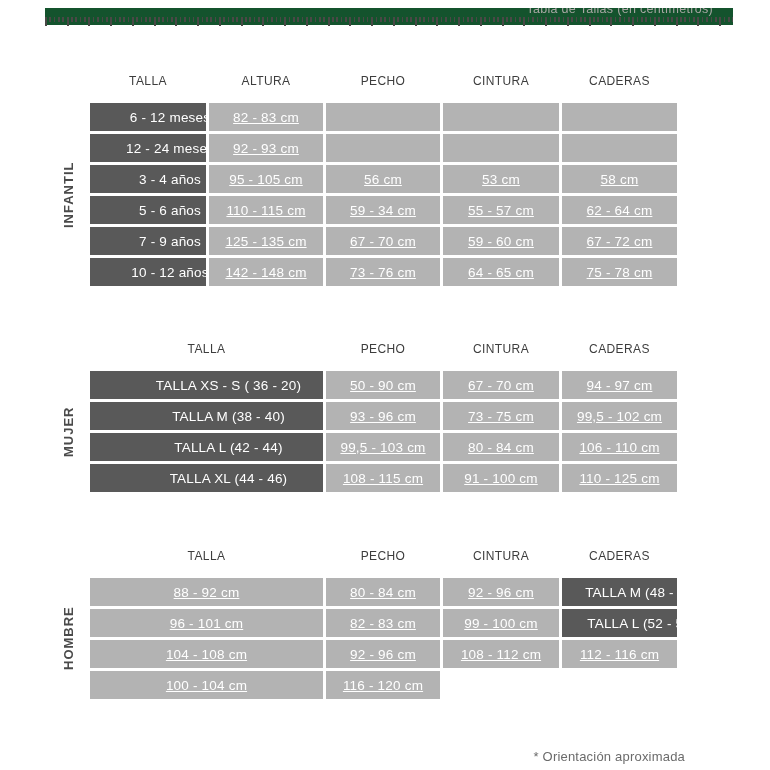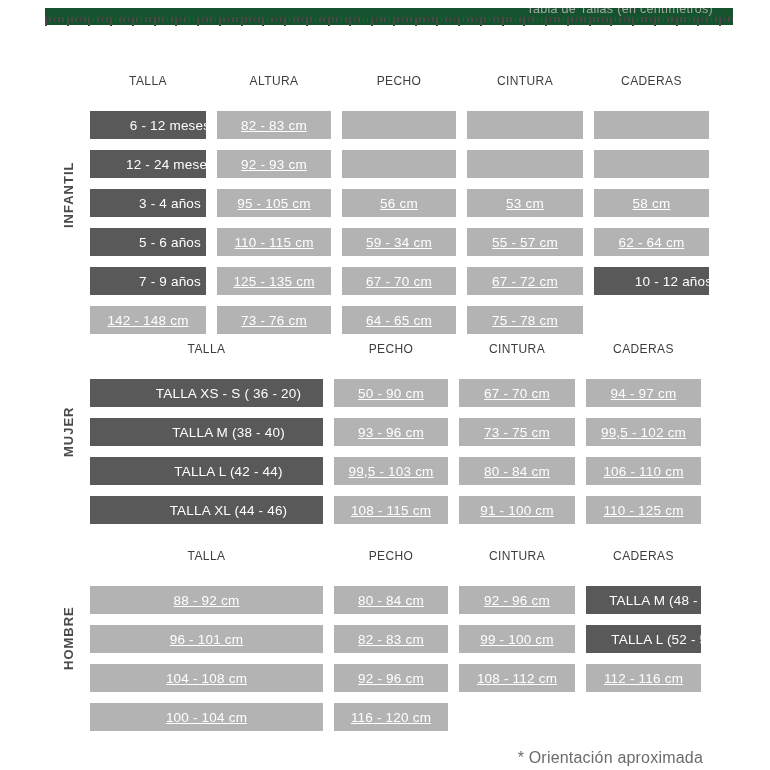--- a/index.html
+++ b/index.html
@@ -23,21 +23,21 @@
       repeating-linear-gradient(90deg,#4a4846 0 1.8px,transparent 1.8px 21.75px),
       repeating-linear-gradient(90deg,#4a4846 0 1.6px,transparent 1.6px 4.35px);
     background-size:100% 9px,100% 5px;
     background-repeat:no-repeat;
   }
   
   .sec{position:absolute;left:90px;width:587px;}
   .sec.t0{top:74px;}
   .sec.t1{top:342px;}
   .sec.t2{top:549px;}
-  .grid{display:grid;gap:11px;}
+  .grid{display:grid;gap:3px;}
   .t0 .grid{grid-template-columns:116px 114px 114px 116px 115px;}
   .t1 .grid,.t2 .grid{grid-template-columns:233px 114px 116px 115px;}
   .th{
     height:26px;display:flex;align-items:flex-start;justify-content:center;
     font-size:12px;color:#3d3d3d;letter-spacing:.4px;background:transparent;
   }
   .cell{
     height:28px;display:flex;align-items:center;justify-content:center;
     font-size:13.5px;color:#ffffff;letter-spacing:.2px;white-space:nowrap;
   }
@@ -48,22 +48,22 @@
     position:absolute;left:58px;width:20px;
     display:flex;align-items:center;justify-content:center;
     writing-mode:vertical-rl;transform:rotate(180deg);
     font-size:13px;font-weight:bold;color:#4a4a4a;letter-spacing:1px;
   }
   .vlabel.g0{top:103px;height:183px;}
   .vlabel.g1{top:371px;height:121px;}
   .vlabel.g2{top:578px;height:121px;}
   
   .note{
-    position:absolute;top:749px;right:67px;
-    font-size:16px;color:#6b6b6b;letter-spacing:.2px;
+    position:absolute;top:749px;right:85px;
+    font-size:13px;color:#6b6b6b;letter-spacing:.2px;
   }
 </style>
 </head>
 <body>
 
 <div class="topbar">
   <span class="title">Tabla de Tallas (en centímetros)</span>
 </div>
 <div class="ruler"></div>
 
@@ -94,20 +94,21 @@
       <div class="cell light">53 cm</div>
       <div class="cell light">58 cm</div>
       <div class="cell dark">5 - 6 años</div>
       <div class="cell light">110 - 115 cm</div>
       <div class="cell light">59 - 34 cm</div>
       <div class="cell light">55 - 57 cm</div>
       <div class="cell light">62 - 64 cm</div>
       <div class="cell dark">7 - 9 años</div>
       <div class="cell light">125 - 135 cm</div>
       <div class="cell light">67 - 70 cm</div>
+      <div class="cell light">59 - 60 cm</div>
       <div class="cell light">67 - 72 cm</div>
       <div class="cell dark">10 - 12 años</div>
       <div class="cell light">142 - 148 cm</div>
       <div class="cell light">73 - 76 cm</div>
       <div class="cell light">64 - 65 cm</div>
       <div class="cell light">75 - 78 cm</div>
     </div>
   </div>
 <div class="sec t1">
     <div class="grid">

